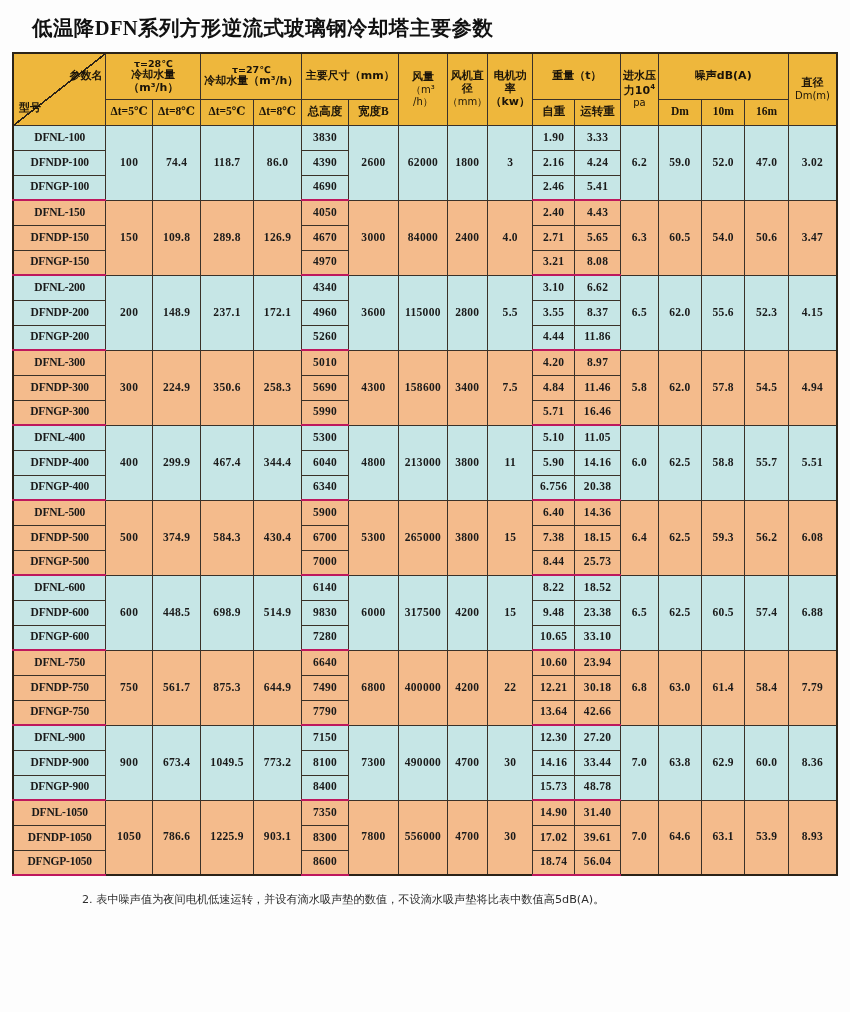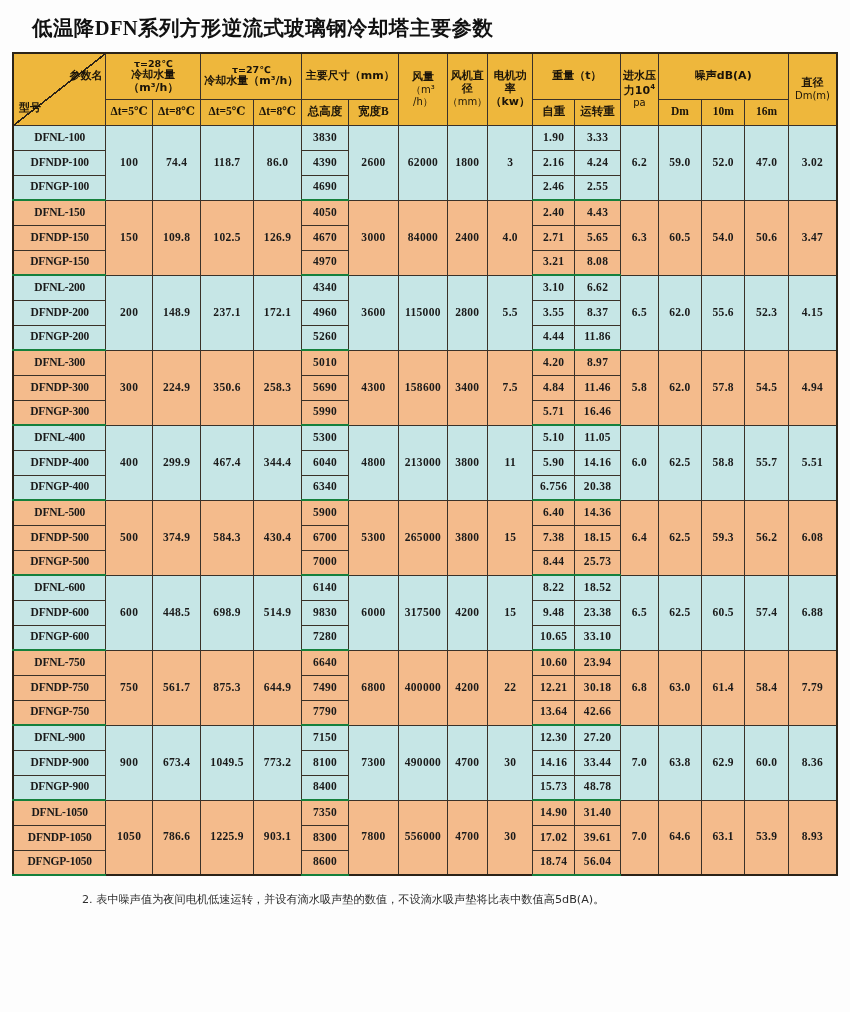--- a/index.html
+++ b/index.html
@@ -88,21 +88,21 @@
   tr.band-a td { background: #c6e6e6; }
   tr.band-b td { background: #f4bb8c; }
   td.model {
     text-align: left;
     padding-left: 5px;
     font-family: "Liberation Serif", "DejaVu Serif", serif;
     font-size: 12.5px;
     letter-spacing: -0.2px;
   }
   td.num { font-size: 12.5px; letter-spacing: 0.3px; }
-  tr.grp-end td { border-bottom: 2px solid #15803d; }
+  tr.grp-end td { border-bottom: 2px solid #be185d; }
 
   
   .notes {
     margin-top: 13px;
     padding-left: 28px;
     font-family: "DejaVu Sans", "Liberation Sans", sans-serif;
     font-size: 11.2px;
     color: #2d2d2d;
     line-height: 1.95;
     font-weight: normal;
@@ -223,27 +223,27 @@
         <tr class="band-a">
           <td class="model">DFNDP-100</td>
           <td class="num">4390</td>
           <td class="num">2.16</td>
           <td class="num">4.24</td>
         </tr>
         <tr class="band-a grp-end">
           <td class="model">DFNGP-100</td>
           <td class="num">4690</td>
           <td class="num">2.46</td>
-          <td class="num">2.55</td>
+          <td class="num">5.41</td>
         </tr>
         <tr class="band-b">
           <td class="model">DFNL-150</td>
           <td class="num" rowspan="3">150</td>
           <td class="num" rowspan="3">109.8</td>
-          <td class="num" rowspan="3">102.5</td>
+          <td class="num" rowspan="3">289.8</td>
           <td class="num" rowspan="3">126.9</td>
           <td class="num">4050</td>
           <td class="num" rowspan="3">3000</td>
           <td class="num" rowspan="3">84000</td>
           <td class="num" rowspan="3">2400</td>
           <td class="num" rowspan="3">4.0</td>
           <td class="num">2.40</td>
           <td class="num">4.43</td>
           <td class="num" rowspan="3">6.3</td>
           <td class="num" rowspan="3">60.5</td>

